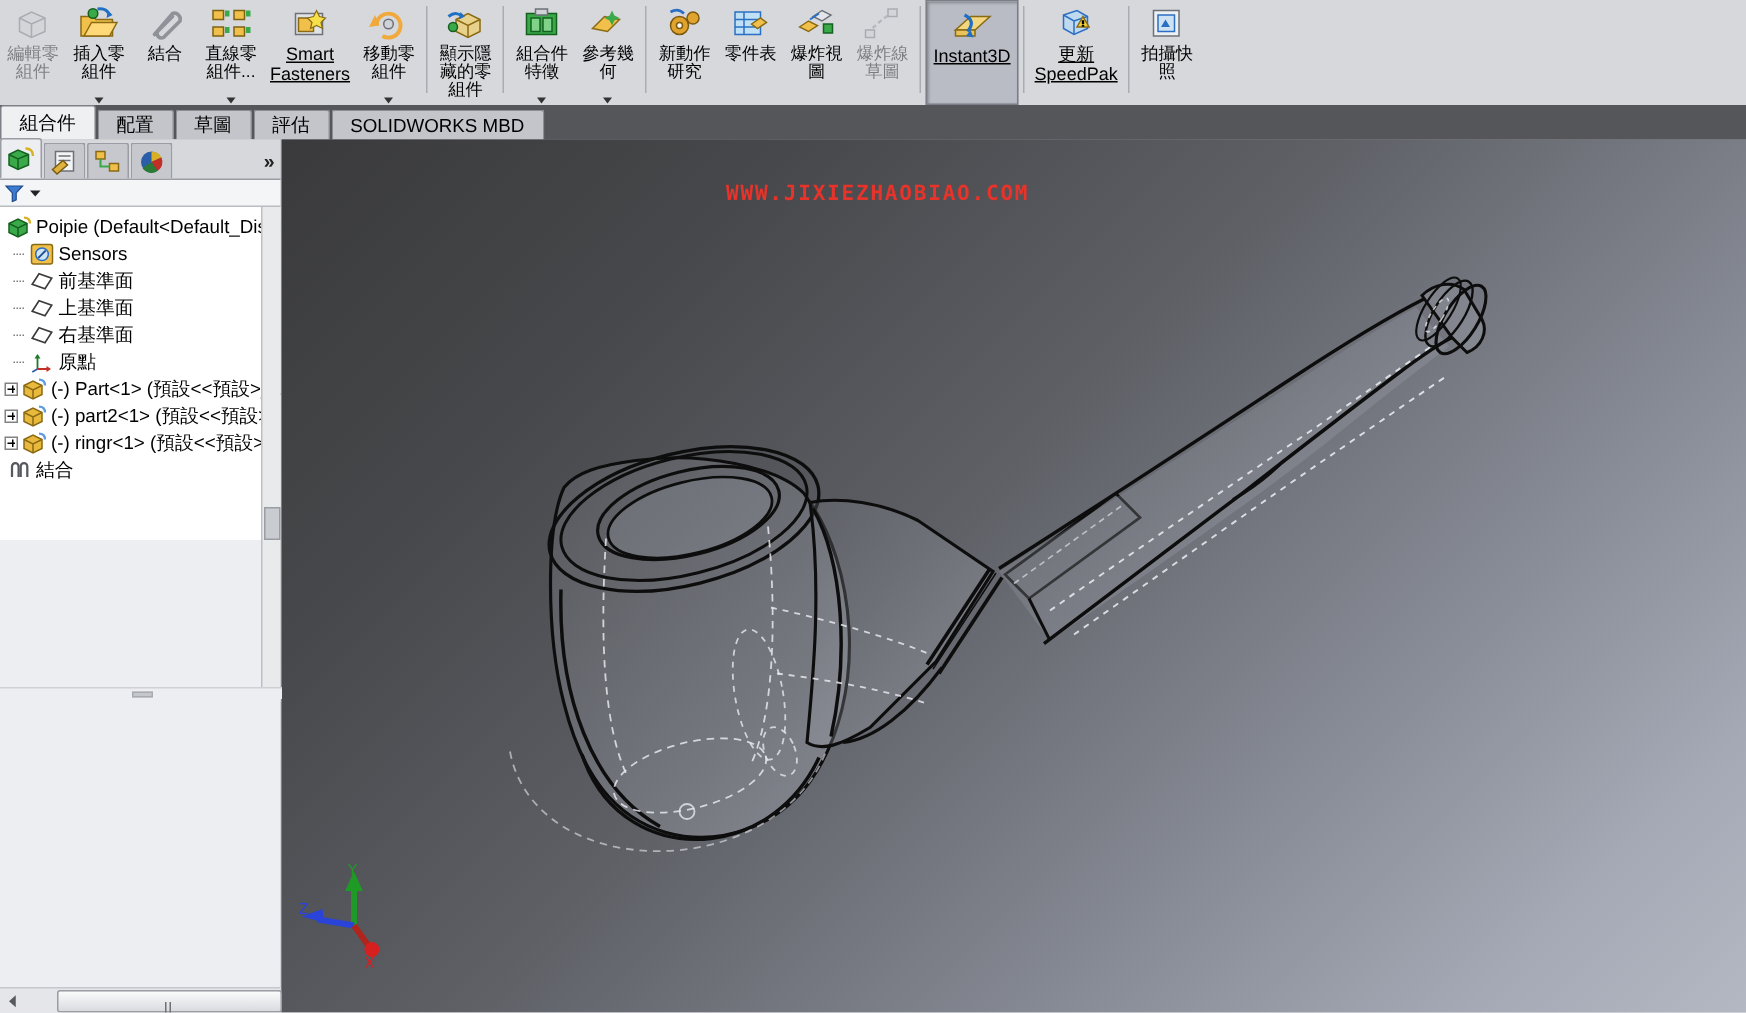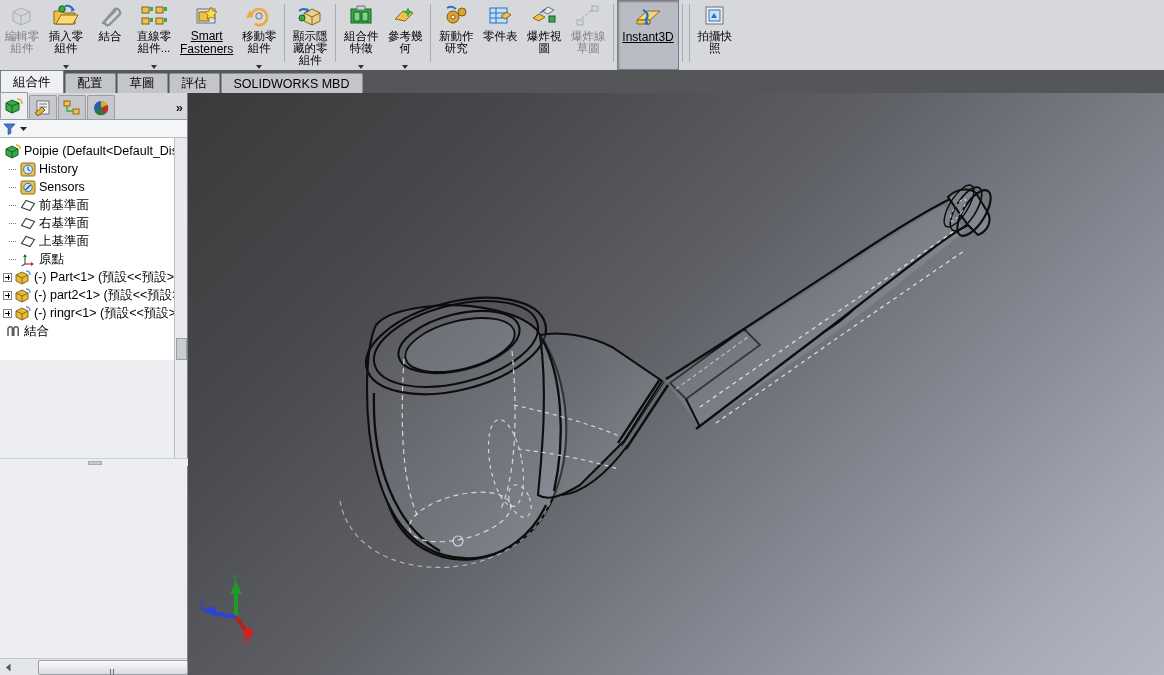--- a/index.html
+++ b/index.html
@@ -315,20 +315,33 @@
           <path d="M4 14 L4 18 L17 18 L17 14 Z" fill="#e8c35a" stroke="#8a6a14"></path>
           <path d="M10 4 q8 4 2 11" fill="none" stroke="#1f6fc4" stroke-width="2.2"></path>
           <path d="M14 14 l-3 4 l5 1 z" fill="#1f6fc4"></path>
         </svg>
       </span>
       <span class="rb-lab lat">Instant3D</span>
     </div>
 
     <div class="rb-sep"></div>
 
+    <div class="rb-item">
+      <span class="rb-icon">
+        <svg width="26" height="24" viewBox="0 0 26 24">
+          <path d="M5 6 L14 3 L21 7 L21 15 L12 19 L5 15 Z" fill="#bfd9ef" stroke="#2b6fc4"></path>
+          <path d="M5 6 L12 10 L21 7 M12 10 L12 19" fill="none" stroke="#2b6fc4"></path>
+          <path d="M14 14 l4 -7 l4 7 z" fill="#f2d23a" stroke="#8a6a14"></path>
+          <rect x="17.2" y="9.5" width="1.6" height="2.6" fill="#000"></rect>
+          <rect x="17.2" y="12.6" width="1.6" height="1.2" fill="#000"></rect>
+        </svg>
+      </span>
+      <span class="rb-lab lat">更新
+SpeedPak</span>
+    </div>
 
     <div class="rb-sep"></div>
 
     <div class="rb-item">
       <span class="rb-icon">
         <svg width="26" height="24" viewBox="0 0 26 24">
           <rect x="4" y="3" width="17" height="17" fill="#eef1f4" stroke="#6d7076"></rect>
           <rect x="7" y="6" width="11" height="11" fill="#cfe2f3" stroke="#2b6fc4"></rect>
           <path d="M9 14 L12 9 L15 14 Z" fill="#2b6fc4"></path>
         </svg>
@@ -540,31 +553,20 @@
         <span class="ticon">
           <svg width="16" height="15" viewBox="0 0 16 15">
             <path d="M1 5 L7 2 L13 5 L13 11 L7 14 L1 11 Z" fill="#3aa94a" stroke="#14611f"></path>
             <path d="M1 5 L7 8 L13 5 M7 8 L7 14" fill="none" stroke="#14611f"></path>
             <path d="M11 1 q4 0 4 4" fill="none" stroke="#d8b022" stroke-width="1.5"></path>
           </svg>
         </span>
         <span class="tlabel">Poipie  (Default&lt;Default_Displ…</span>
       </div>
 
-      <div class="trow" style="padding-left:6px">
-        <span class="dash"></span>
-        <span class="ticon">
-          <svg width="16" height="15" viewBox="0 0 16 15">
-            <rect x="1" y="1" width="14" height="13" rx="1.5" fill="#f0c04a" stroke="#8a6a14"></rect>
-            <circle cx="8" cy="7.5" r="4.4" fill="#dff0ff" stroke="#2b6fc4"></circle>
-            <path d="M8 4.5 v3 l2.2 1.6" stroke="#1f4e8c" stroke-width="1.1" fill="none"></path>
-          </svg>
-        </span>
-        <span class="tlabel">History</span>
-      </div>
 
       <div class="trow" style="padding-left:6px">
         <span class="dash"></span>
         <span class="ticon">
           <svg width="16" height="15" viewBox="0 0 16 15">
             <rect x="1" y="1" width="14" height="13" rx="1.5" fill="#f0c04a" stroke="#8a6a14"></rect>
             <circle cx="8" cy="7.5" r="4.2" fill="#cfe4f7" stroke="#2b6fc4"></circle>
             <path d="M5.5 10 L10.5 5" stroke="#1f4e8c" stroke-width="1.2"></path>
           </svg>
         </span>
@@ -582,31 +584,31 @@
         <span class="tlabel">前基準面</span>
       </div>
 
       <div class="trow" style="padding-left:6px">
         <span class="dash"></span>
         <span class="ticon">
           <svg width="16" height="15" viewBox="0 0 16 15">
             <path d="M1.5 9.5 L6 2.5 L14.5 5.5 L10 12.5 Z" fill="none" stroke="#3b3b3b" stroke-width="1.1"></path>
           </svg>
         </span>
-        <span class="tlabel">右基準面</span>
+        <span class="tlabel">上基準面</span>
       </div>
 
       <div class="trow" style="padding-left:6px">
         <span class="dash"></span>
         <span class="ticon">
           <svg width="16" height="15" viewBox="0 0 16 15">
             <path d="M1.5 9.5 L6 2.5 L14.5 5.5 L10 12.5 Z" fill="none" stroke="#3b3b3b" stroke-width="1.1"></path>
           </svg>
         </span>
-        <span class="tlabel">上基準面</span>
+        <span class="tlabel">右基準面</span>
       </div>
 
       <div class="trow" style="padding-left:6px">
         <span class="dash"></span>
         <span class="ticon">
           <svg width="16" height="15" viewBox="0 0 16 15">
             <path d="M5 12 L5 3" stroke="#1f7a27" stroke-width="1.2"></path>
             <path d="M5 2 l2 3 h-4 z" fill="#1f7a27"></path>
             <path d="M5 12 L13 12" stroke="#c32f26" stroke-width="1.2"></path>
             <path d="M14 12 l-3 2 v-4 z" fill="#c32f26"></path>
@@ -787,20 +789,21 @@
                C 804 128, 800 138, 790 142 L 780 132 Z" fill="#b3b7c1" fill-opacity=".25" stroke="#0d0d0d" stroke-width="2"></path>
 
       <ellipse cx="786" cy="120" rx="11" ry="26" transform="rotate(32 786 120)" fill="none" stroke="#0d0d0d" stroke-width="2.1"></ellipse>
       <ellipse cx="778" cy="116" rx="10" ry="25" transform="rotate(32 778 116)" fill="none" stroke="#0d0d0d" stroke-width="1.6"></ellipse>
       <ellipse cx="771" cy="113" rx="9" ry="24" transform="rotate(32 771 113)" fill="none" stroke="#0d0d0d" stroke-width="1.4"></ellipse>
 
       <ellipse cx="770" cy="117" rx="4" ry="13" transform="rotate(32 770 117)" fill="none" stroke="#e6e8ec" stroke-width="1.1" stroke-dasharray="3 3" opacity=".8"></ellipse>
     </svg>
 
     <div class="wm">
+      <div class="wm2">WWW.JIXIEZHAOBIAO.COM</div>
     </div>
 
     <div class="triad">
       <svg width="66" height="72" viewBox="0 0 66 72">
 
         <path d="M40 44 L40 18" stroke="#1f9a26" stroke-width="4"></path>
         <path d="M40 8 l6 13 h-12 z" fill="#1f9a26"></path>
         <text x="36" y="10" font-size="10" fill="#1f9a26" font-family="DejaVu Sans, sans-serif">Y</text>
 
         <path d="M40 44 L16 40" stroke="#2a43d8" stroke-width="4"></path>

